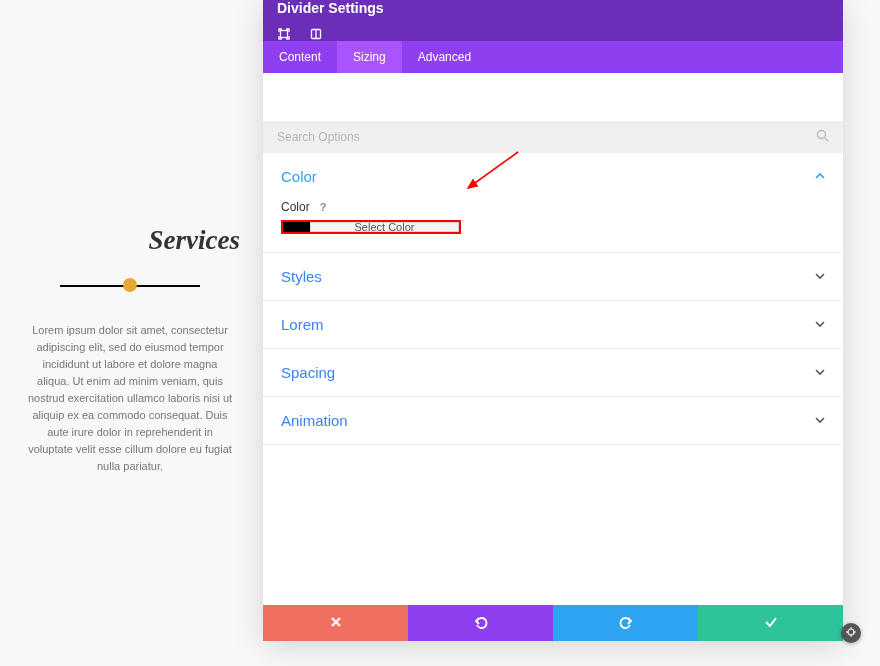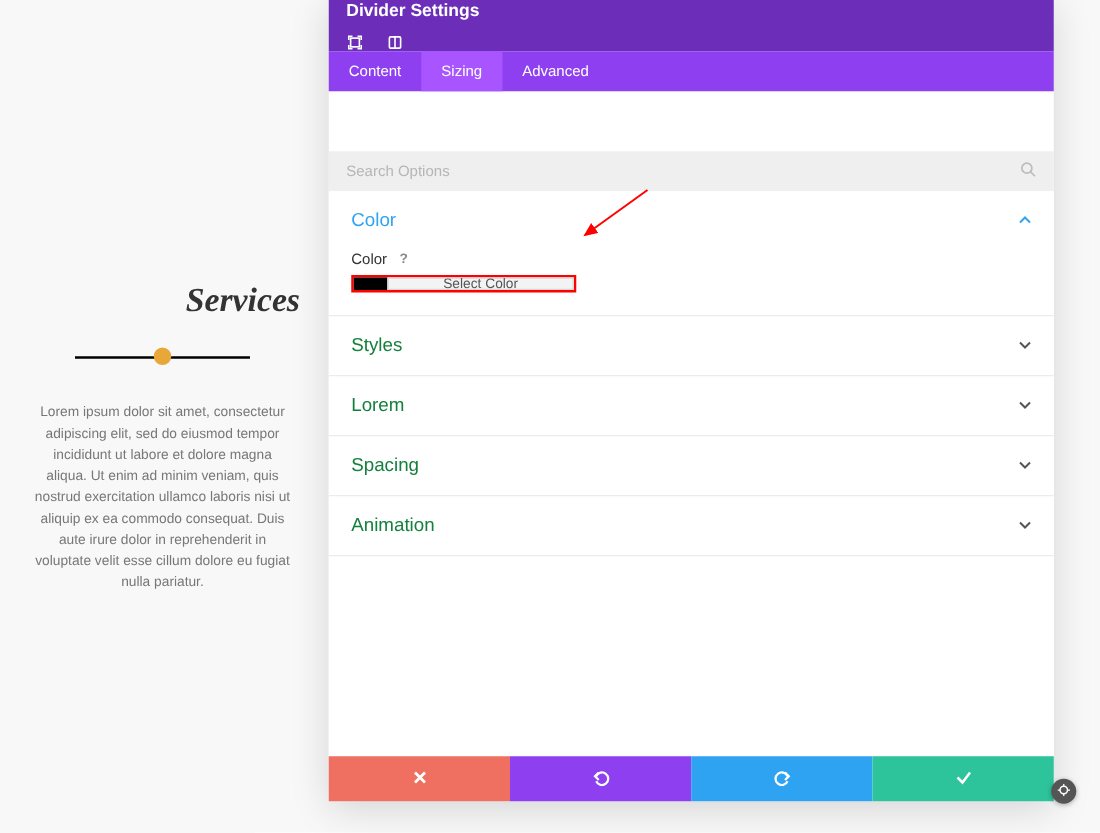--- a/index.html
+++ b/index.html
@@ -139,21 +139,21 @@
     }
     .section-head {
       display: flex;
       align-items: center;
       justify-content: space-between;
       padding: 15px 18px;
       cursor: pointer;
     }
     .section-title {
       font-size: 15px;
-      color: #15803d;
+      color: #3b82f6;
     }
     .section.open .section-title {
       color: #2ea3f2;
     }
     .chev {
       font-size: 12px;
       color: #555;
     }
     .section.open .chev { color: #2ea3f2; }
     .section-content {

